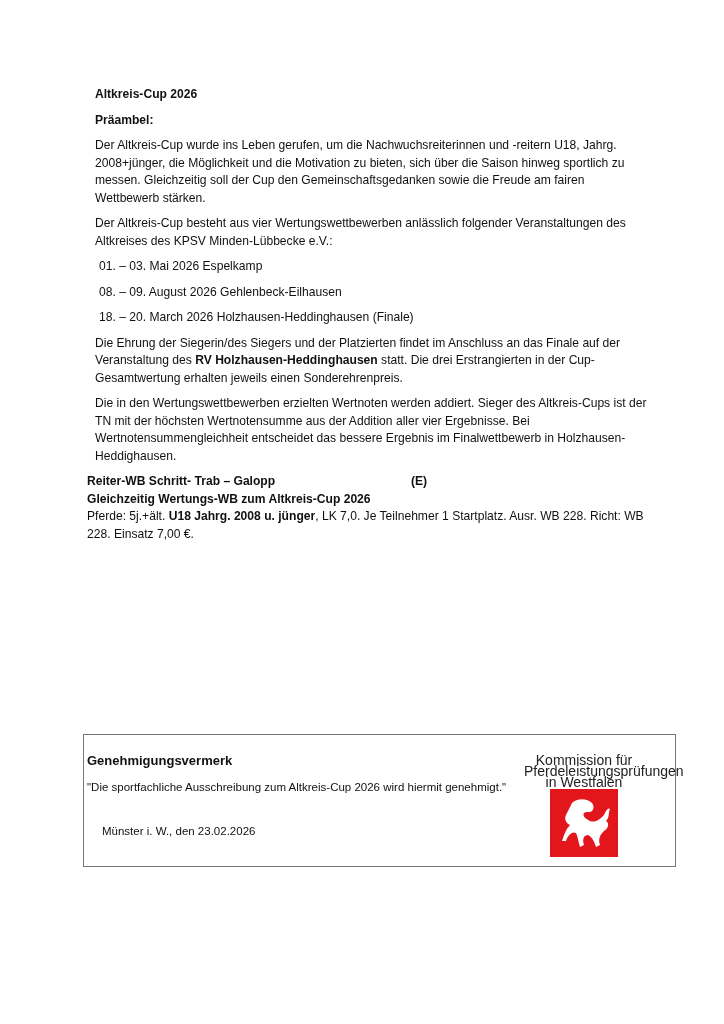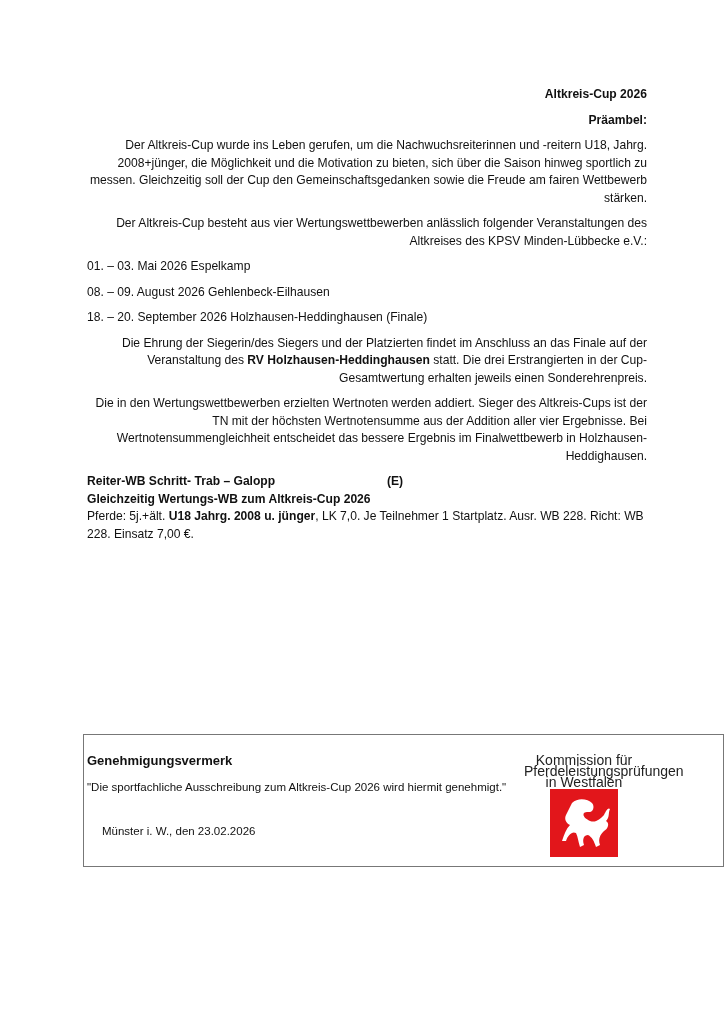--- a/index.html
+++ b/index.html
@@ -1,43 +1,43 @@
 <!DOCTYPE html>
 <html><head>
   <meta charset="utf-8">
   <style>
     html, body { margin: 0; padding: 0; background: #ffffff; }
     body { width: 724px; height: 1024px; position: relative; overflow: hidden; color: #111; }
     .doc { position: absolute; left: 87px; top: 86px; width: 560px; font-family: "Liberation Sans", sans-serif; font-size: 12.1px; line-height: 17.5px; }
-    .doc p { margin: 0 0 8px 0; text-align: right; }
+    .doc p { margin: 0 0 8px 8px; }
     .b { font-weight: bold; }
-    .ev { margin: 0 0 8px 0; }
+    .ev { margin: 0 0 8px 12px; }
     .wb { margin-top: 0; }
     .wb .row { display: flex; }
-    .wb .title { width: 300px; }
-    .approval { position: absolute; left: 83px; top: 734px; width: 591px; height: 131px; border: 1.5px solid #777; font-family: "Liberation Sans", sans-serif; color: #111; padding-left: 48px; }
+    .wb .title { width: 324px; }
+    .approval { position: absolute; left: 83px; top: 734px; width: 591px; height: 131px; border: 1.5px solid #777; font-family: "Liberation Sans", sans-serif; color: #111; }
     .approval .h { position: absolute; left: 3px; top: 18px; font-weight: bold; font-size: 13px; }
     .approval .q { position: absolute; left: 3px; top: 46px; font-size: 11.5px; }
     .approval .d { position: absolute; left: 18px; top: 90px; font-size: 11.5px; }
     .logo { position: absolute; left: 440px; top: 20px; width: 120px; text-align: center; }
     .logo .lt { font-size: 14px; line-height: 11px; color: #222; }
     .logo .box { width: 68px; height: 68px; background: #e2161b; margin: 1px auto 0; position: relative; }
     .logo svg { position: absolute; left: 0; top: 0; }
   </style>
 </head>
 <body>
 
 <div class="doc">
   <p class="b">Altkreis-Cup 2026</p>
   <p class="b">Präambel:</p>
   <p>Der Altkreis-Cup wurde ins Leben gerufen, um die Nachwuchsreiterinnen und -reitern U18, Jahrg. 2008+jünger, die Möglichkeit und die Motivation zu bieten, sich über die Saison hinweg sportlich zu messen. Gleichzeitig soll der Cup den Gemeinschaftsgedanken sowie die Freude am fairen Wettbewerb stärken.</p>
   <p>Der Altkreis-Cup besteht aus vier Wertungswettbewerben anlässlich folgender Veranstaltungen des Altkreises des KPSV Minden-Lübbecke e.V.:</p>
   <div class="ev">01. – 03. Mai 2026 Espelkamp</div>
   <div class="ev">08. – 09. August 2026 Gehlenbeck-Eilhausen</div>
-  <div class="ev">18. – 20. September 2026 Holzhausen-Heddinghausen (Finale)</div>
+  <div class="ev">18. – 20. March 2026 Holzhausen-Heddinghausen (Finale)</div>
   <p><span>Die Ehrung der Siegerin/des Siegers und der Platzierten findet im Anschluss an das Finale auf der Veranstaltung des </span><span class="b">RV Holzhausen-Heddinghausen</span><span> statt. Die drei Erstrangierten in der Cup-Gesamtwertung erhalten jeweils einen Sonderehrenpreis.</span></p>
   <p>Die in den Wertungswettbewerben erzielten Wertnoten werden addiert. Sieger des Altkreis-Cups ist der TN mit der höchsten Wertnotensumme aus der Addition aller vier Ergebnisse. Bei Wertnotensummengleichheit entscheidet das bessere Ergebnis im Finalwettbewerb in Holzhausen-Heddighausen.</p>
   <div class="wb">
     <div class="row b">
       <span class="title">Reiter-WB Schritt- Trab – Galopp</span>
       <span>(E)</span>
     </div>
     <div class="b">Gleichzeitig Wertungs-WB zum Altkreis-Cup 2026</div>
     <div><span>Pferde: 5j.+ält. </span><span class="b">U18 Jahrg. 2008 u. jünger</span><span>, LK 7,0. Je Teilnehmer 1 Startplatz. Ausr. WB 228. Richt: WB 228. Einsatz 7,00 €.</span></div>
   </div>

